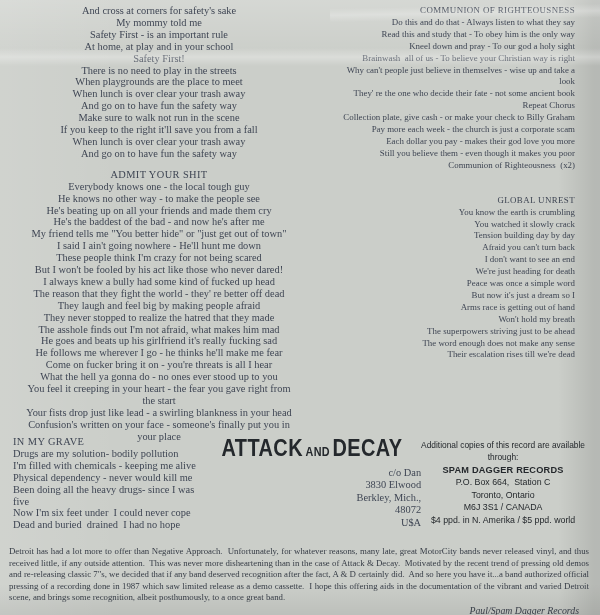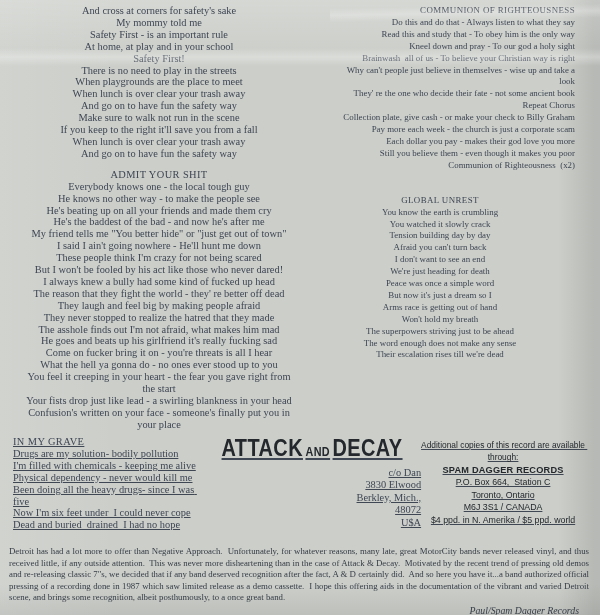--- a/index.html
+++ b/index.html
@@ -26,23 +26,23 @@
     background:linear-gradient(180deg, rgba(255,255,255,0) , rgba(255,255,255,0.30) 50%, rgba(255,255,255,0) );}
   .crease2{position:absolute;left:55%;top:6px;width:45%;height:14px;pointer-events:none;transform:rotate(-1deg);
     background:linear-gradient(180deg, rgba(255,255,255,0), rgba(255,255,255,0.25) 50%, rgba(255,255,255,0));}
 
   .columns{display:flex;height:436px;padding:5px 25px 0 13px;}
   .col-left{flex:0 0 292px;font-size:10.4px;text-align:center;}
   .col-right{flex:1;text-align:right;font-size:8.9px;}
   .lyric-line, .song-title{line-height:11.9px;white-space:pre-wrap;}
   .song-title{letter-spacing:0.4px;}
   .col-left .song-section + .song-section{margin-top:9px;}
-  .col-right .song-section + .song-section{margin-top:23px;text-align:center;}
+  .col-right .song-section + .song-section{margin-top:23px;}
 
-  .mid-row{display:flex;height:90px;padding:0 15px 0 13px;align-items:flex-start;text-decoration:underline;}
+  .mid-row{display:flex;height:90px;padding:0 15px 0 13px;align-items:flex-start;}
   .mid-left{flex:0 0 190px;font-size:10.4px;}
   .mid-center{flex:0 0 205px;text-align:right;}
   .mid-right{flex:1;text-align:center;font-family:"Liberation Sans","DejaVu Sans",sans-serif;color:var(--ink-dark);padding-top:3px;}
 
   .band-logo{
     font-family:"Liberation Sans","DejaVu Sans",sans-serif;
     font-weight:bold;color:var(--ink-dark);
     font-size:24px;line-height:24px;letter-spacing:0.5px;
     transform:scaleX(0.83);transform-origin:center top;white-space:nowrap;
   }
@@ -96,20 +96,21 @@
           <div class="lyric-line">My friend tells me "You better hide" or "just get out of town"</div>
           <div class="lyric-line">I said I ain't going nowhere - He'll hunt me down</div>
           <div class="lyric-line">These people think I'm crazy for not being scared</div>
           <div class="lyric-line">But I won't be fooled by his act like those who never dared!</div>
           <div class="lyric-line">I always knew a bully had some kind of fucked up head</div>
           <div class="lyric-line">The reason that they fight the world - they' re better off dead</div>
           <div class="lyric-line">They laugh and feel big by making people afraid</div>
           <div class="lyric-line">They never stopped to realize the hatred that they made</div>
           <div class="lyric-line">The asshole finds out I'm not afraid, what makes him mad</div>
           <div class="lyric-line">He goes and beats up his girlfriend it's really fucking sad</div>
+          <div class="lyric-line">He follows me wherever I go - he thinks he'll make me fear</div>
           <div class="lyric-line">Come on fucker bring it on - you're threats is all I hear</div>
           <div class="lyric-line">What the hell ya gonna do - no ones ever stood up to you</div>
           <div class="lyric-line">You feel it creeping in your heart - the fear you gave right from</div>
           <div class="lyric-line">the start</div>
           <div class="lyric-line">Your fists drop just like lead - a swirling blankness in your head</div>
           <div class="lyric-line">Confusion's written on your face - someone's finally put you in</div>
           <div class="lyric-line">your place</div>
         </div>
       </div>
     <div class="col-right" id="right-col">

